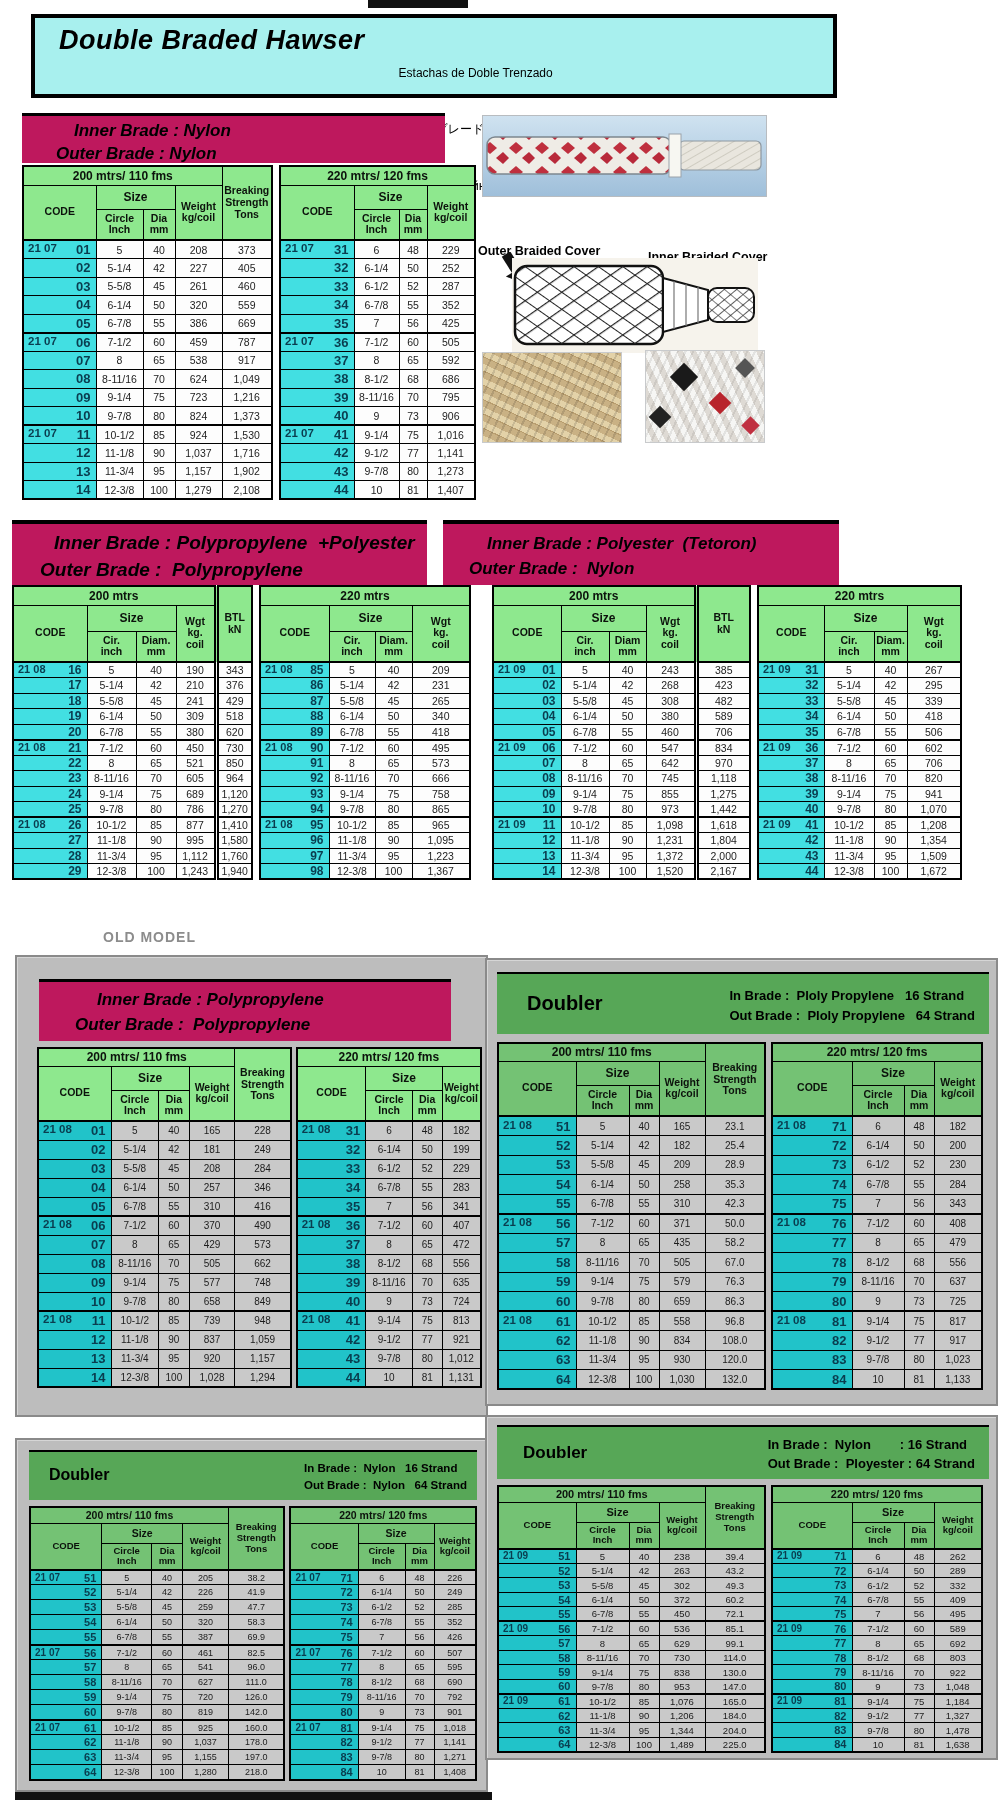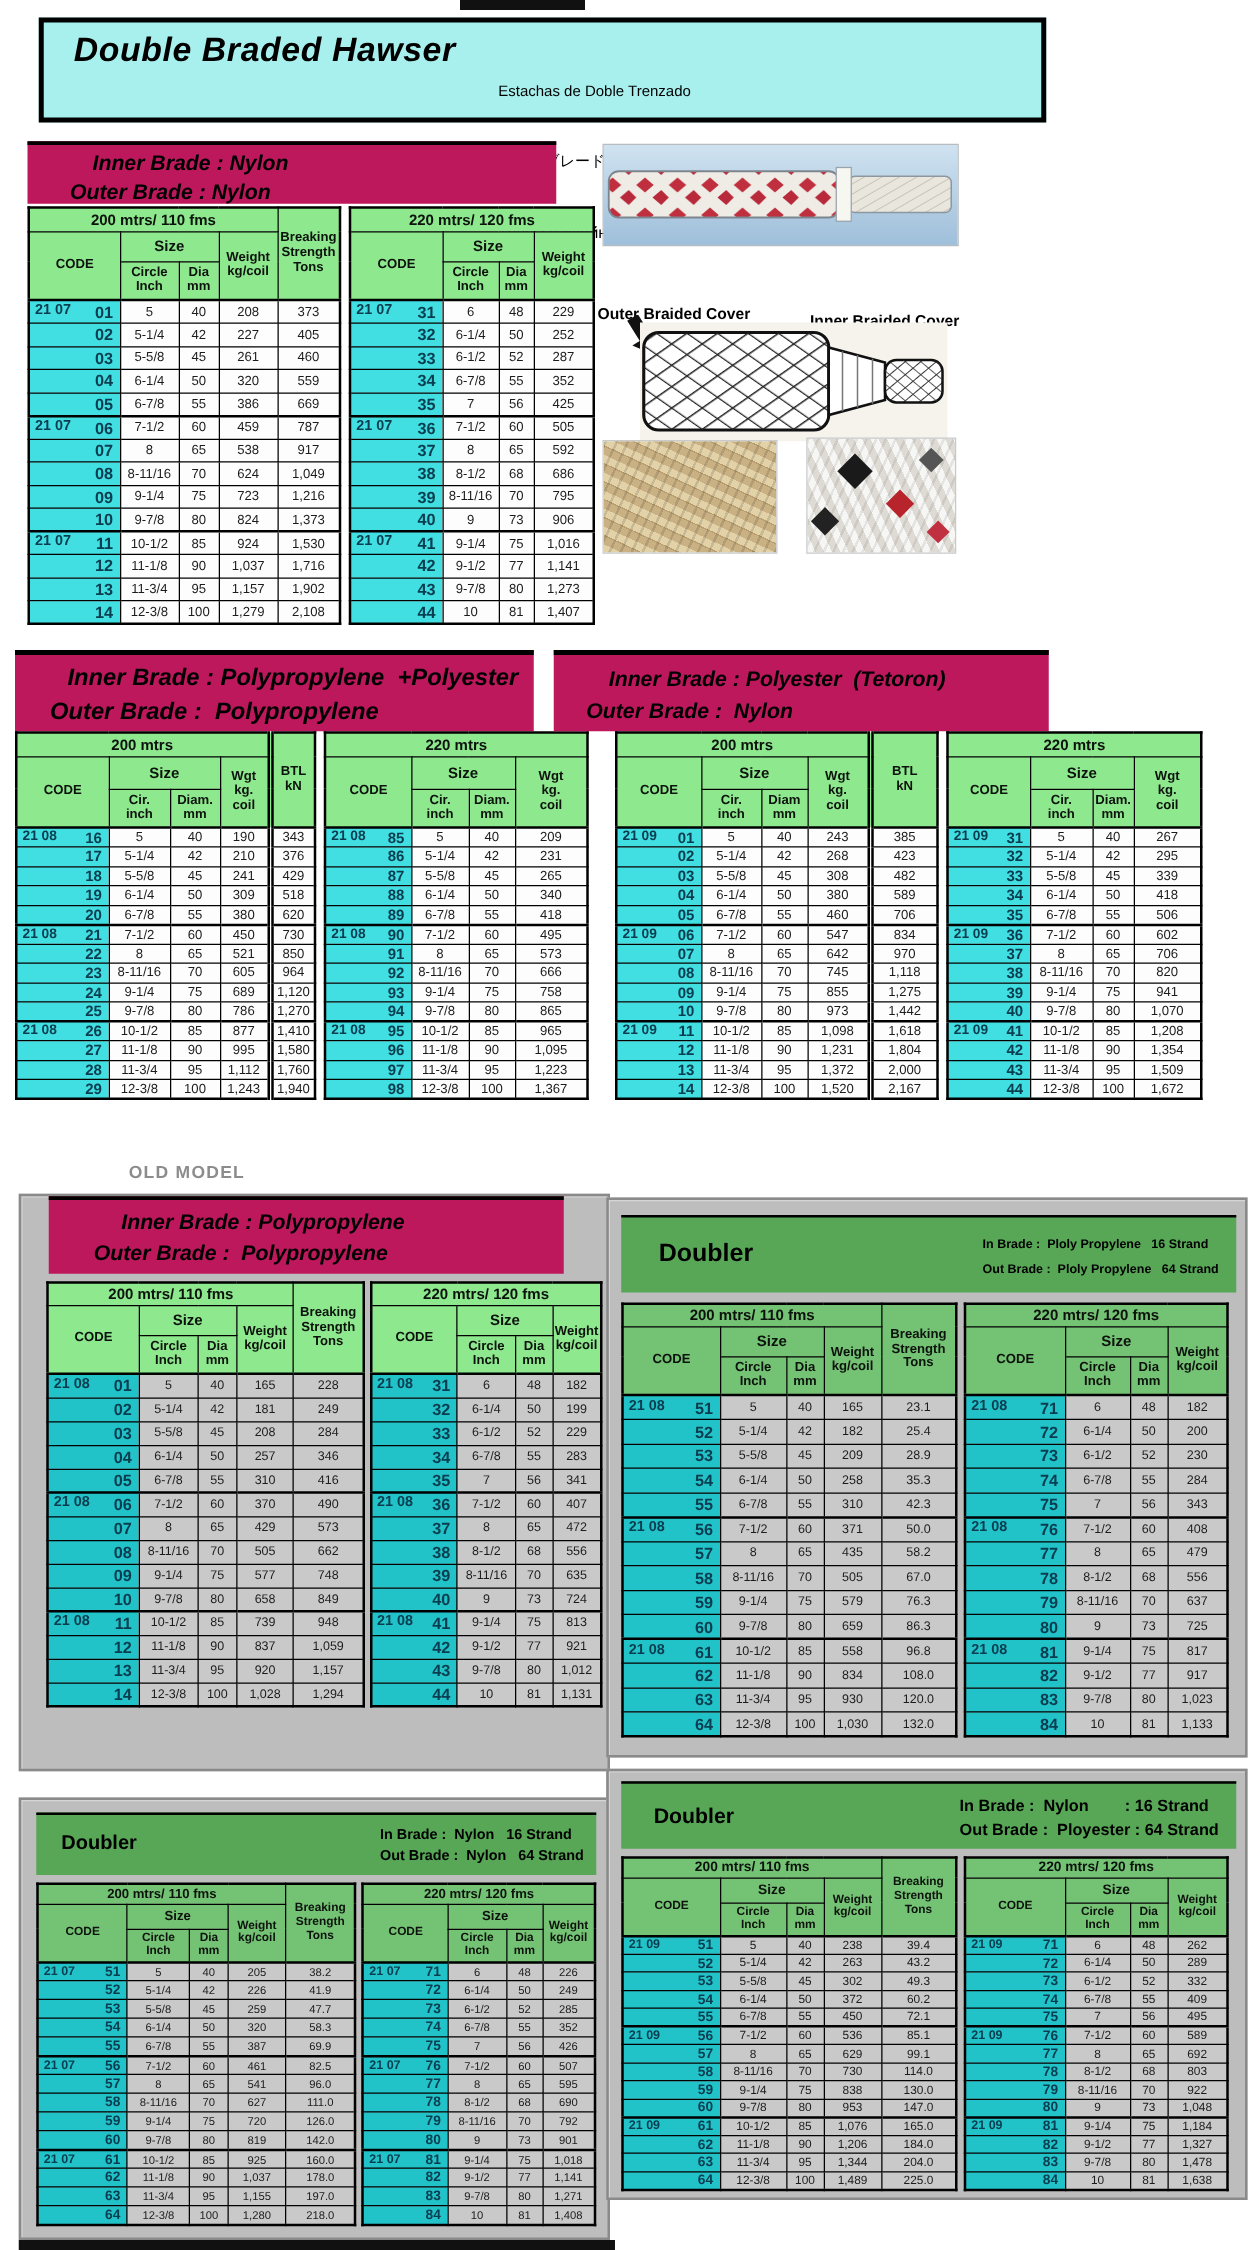--- a/index.html
+++ b/index.html
@@ -60,32 +60,32 @@
 .g2 .span-h,.g3 .span-h{height:19px;}
 .g2 .size-h,.g3 .size-h{height:26px;}
 .g2 .pfx,.g3 .pfx{font-size:11px;}
 .g2 .sfx,.g3 .sfx{font-size:12px;}
 
 .panel{position:absolute;background:#bdbdbd;border:2px solid #8a8a8a;box-shadow:inset 1px 1px 0 #d6d6d6;}
 #panel-a{left:15px;top:955px;width:473px;height:462px;}
 #panel-b{left:485px;top:958px;width:513px;height:448px;}
 #panel-c{left:15px;top:1438px;width:473px;height:354px;}
 #panel-d{left:485px;top:1415px;width:513px;height:345px;}
-.g4{left:20px;top:0;width:445px;}
+.g4{left:20px;top:22px;width:445px;}
 .g4 .band{border-top-width:3px;height:62px;padding-top:5px;width:412px;margin-left:2px;}
 .g4 .bline{font-size:17px;line-height:25px;}
 .g4 .bline0{padding-left:58px;}.g4 .bline1{padding-left:36px;}
 .g4 .tables{margin-top:6px;gap:4px;}
 .g4 .spec td{font-size:10px;height:19px;}
 .g4 .span-h{height:18px;}
 .g4 .pfx{font-size:11.5px;}.g4 .sfx{font-size:13px;}
 .g5{left:10px;top:12px;width:492px;}
 .g5 .band{border-top-width:2px;height:62px;padding:12px 14px 0 30px;}
 .g5 .dtitle{font-size:20px;padding-top:6px;}
-.g5 .dlines{font-size:10px;line-height:20px;}
+.g5 .dlines{font-size:13px;line-height:20px;}
 .g5 .tables{margin-top:8px;gap:5px;}
 .g5 .spec td{font-size:10px;height:19.5px;}
 .g5 .span-h{height:18px;}
 .g5 .pfx{font-size:11.5px;}.g5 .sfx{font-size:13px;}
 .g6{left:12px;top:10px;width:448px;}
 .g6 .band{border-top-width:2px;height:50px;padding:8px 10px 0 20px;}
 .g6 .dtitle{font-size:16px;padding-top:6px;}
 .g6 .dlines{font-size:11.5px;line-height:17px;}
 .g6 .tables{margin-top:6px;gap:4px;}
 .g6 .spec td{font-size:9px;height:15px;}

